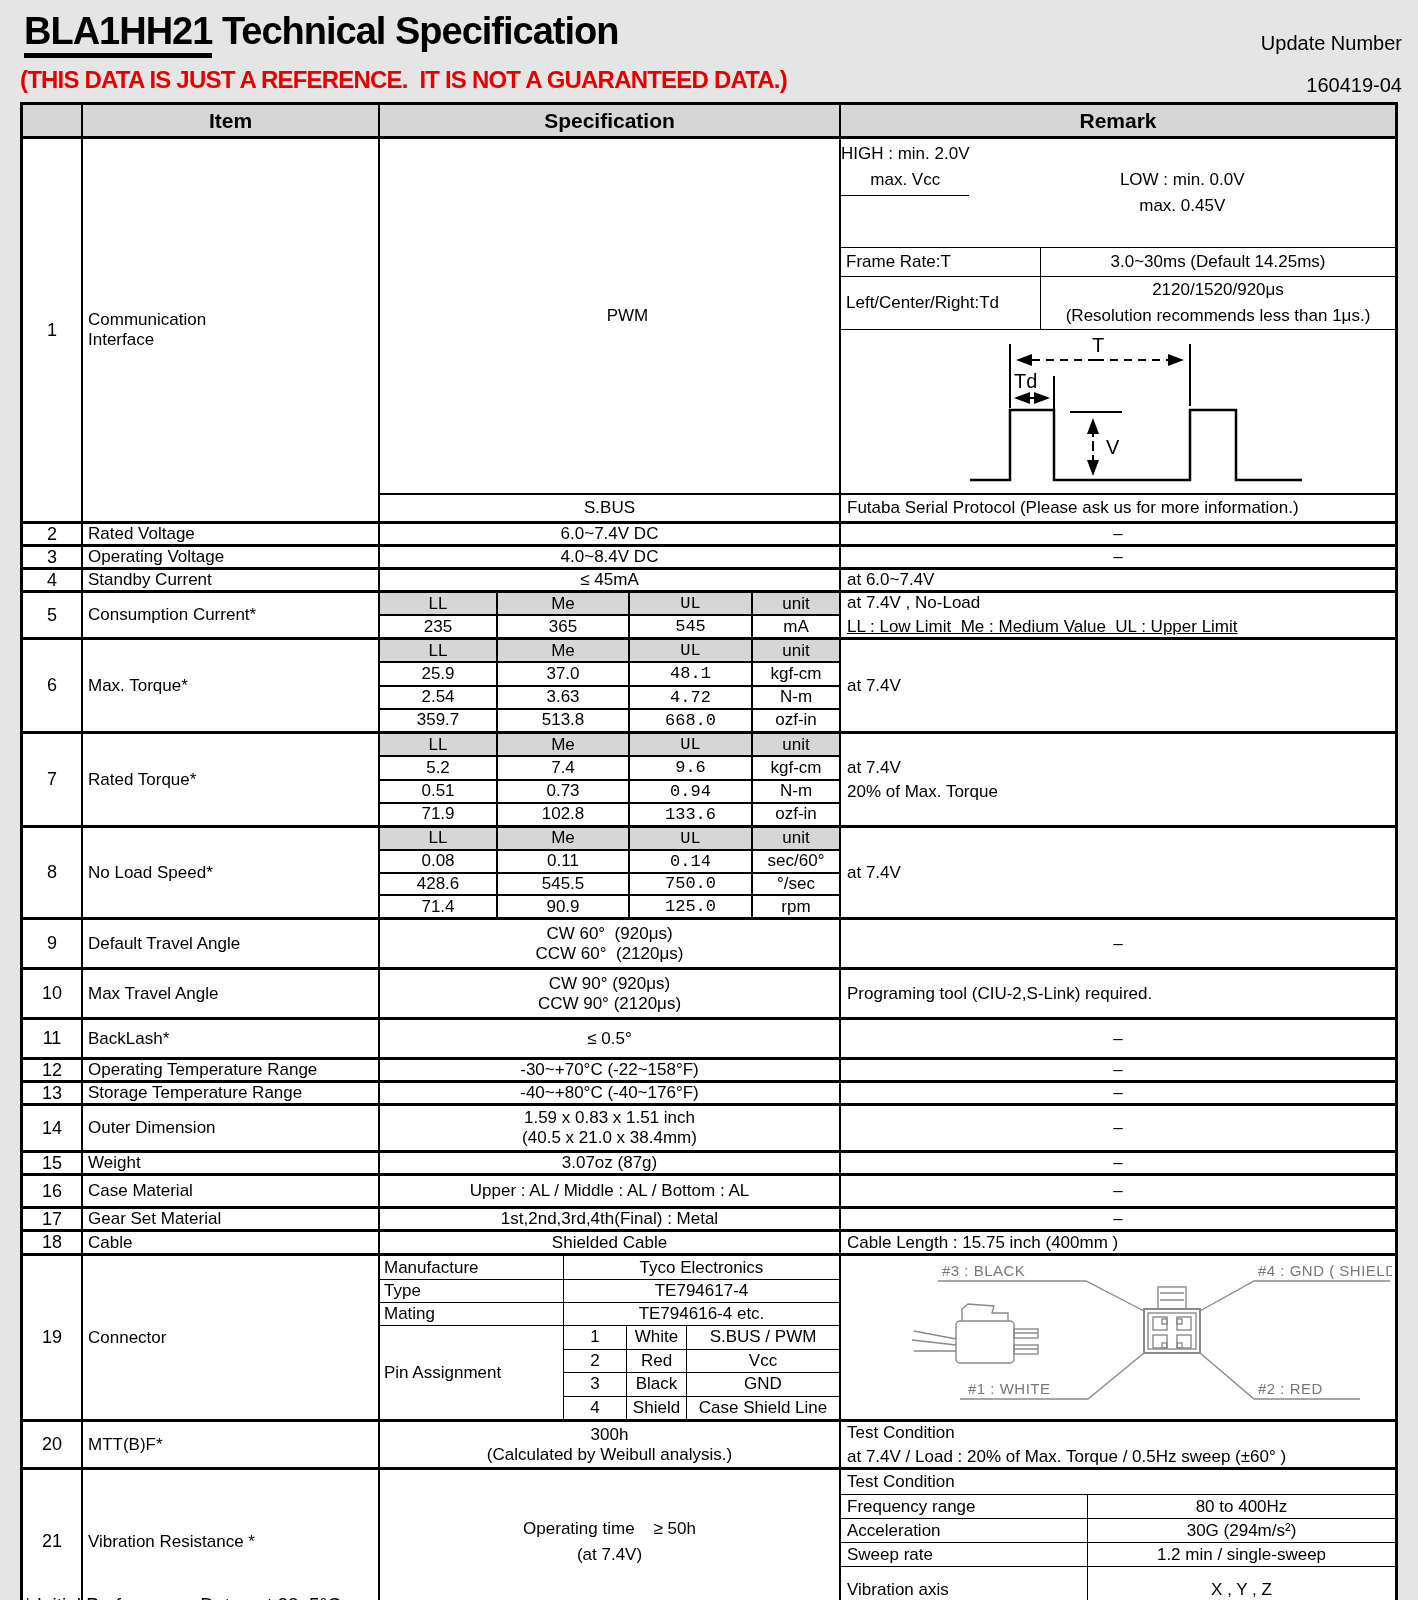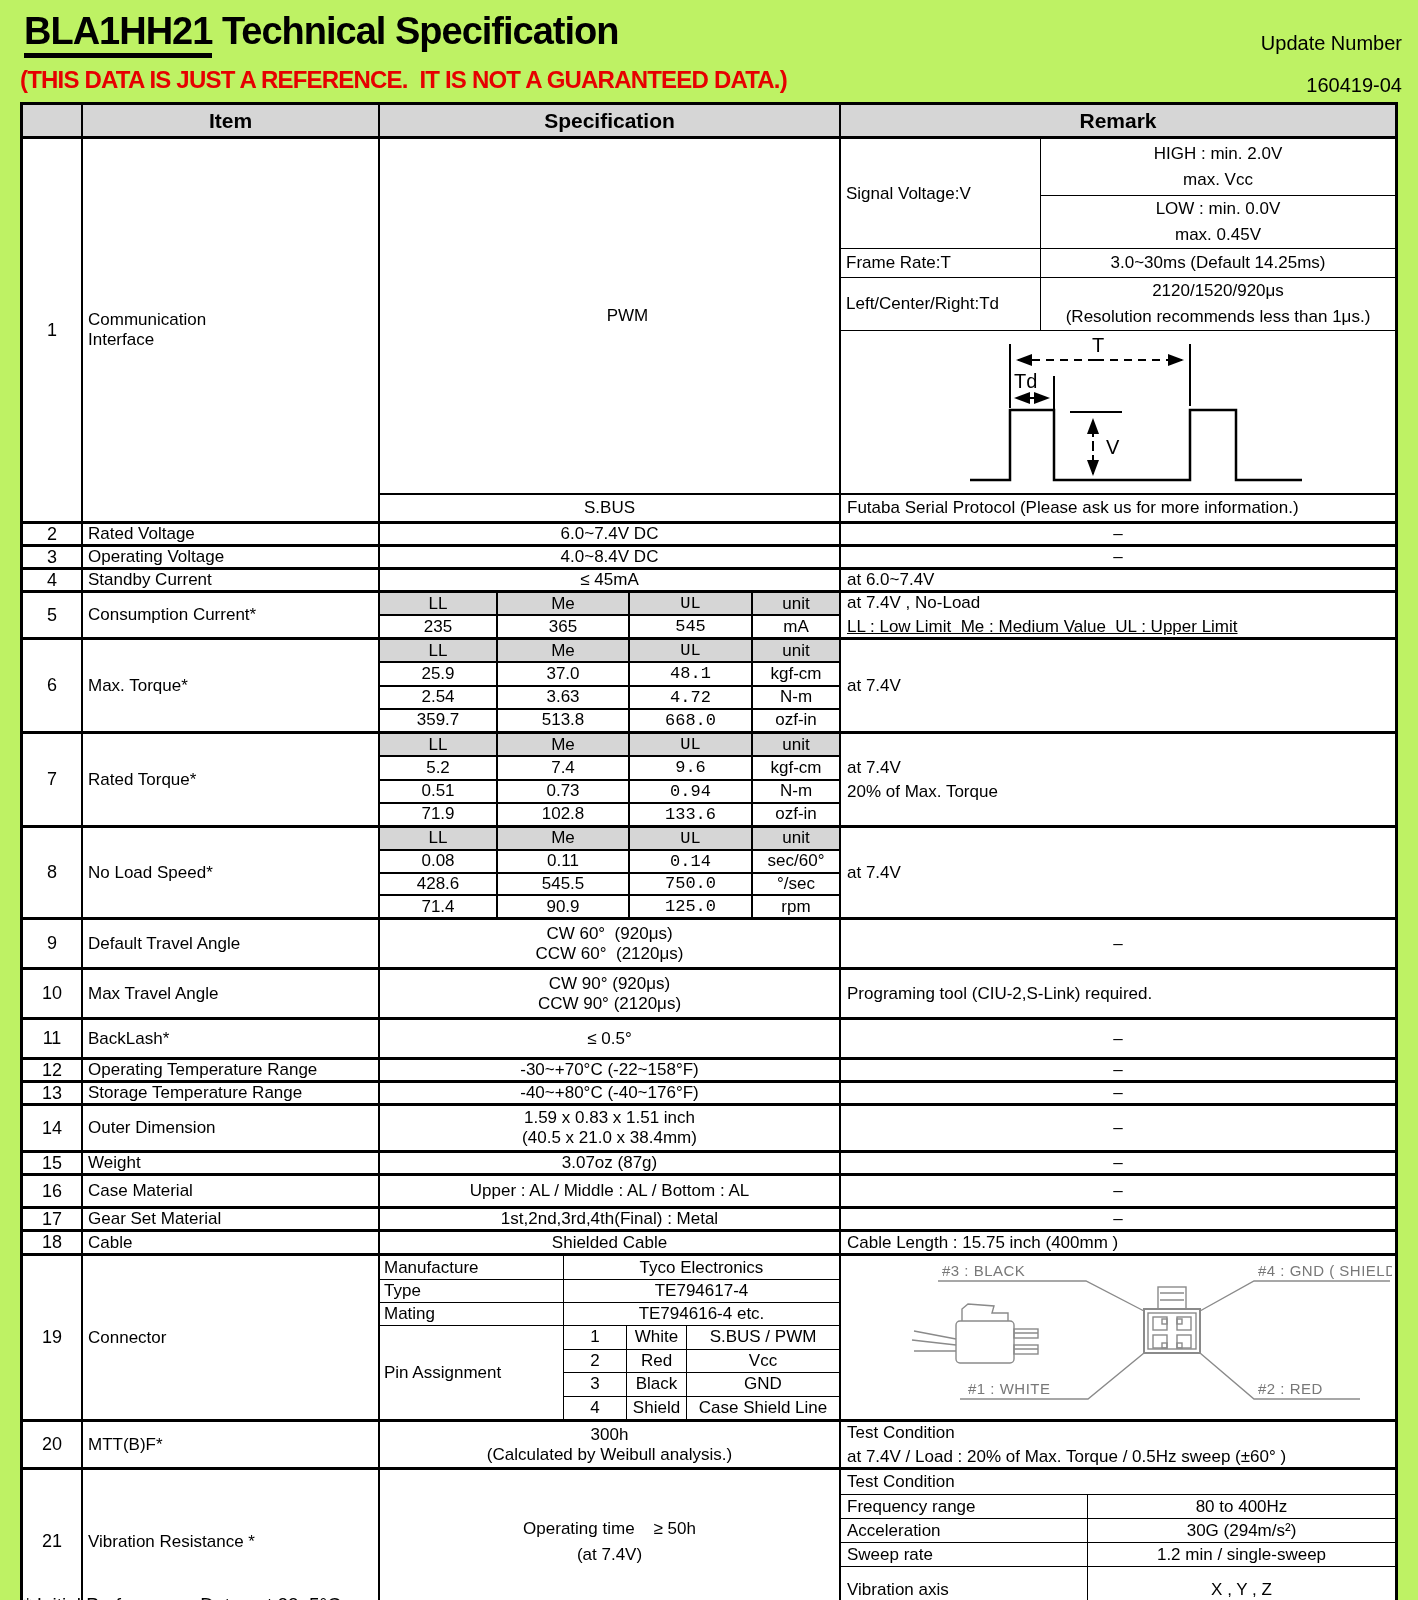--- a/index.html
+++ b/index.html
@@ -1,17 +1,17 @@
 <!DOCTYPE html>
 <html><head>
 <meta charset="utf-8">
 <style>
   html,body{margin:0;padding:0;background:#fff;}
   *{box-sizing:border-box;}
-  .page{position:relative;width:1418px;height:1600px;background:#bef264;color:#000;
+  .page{position:relative;width:1418px;height:1600px;background:#e5e5e5;color:#000;
         font-family:"Liberation Sans","DejaVu Sans",sans-serif;font-size:17px;overflow:hidden;}
   .tx{white-space:pre-wrap;}
   
   .title{position:absolute;left:24px;top:10px;font-size:38px;font-weight:bold;letter-spacing:-1px;}
   .title .model{border-bottom:5px solid #000;padding-bottom:1px;}
   .warning{position:absolute;left:20px;top:66px;font-size:24px;font-weight:bold;color:#E60000;letter-spacing:-0.8px;}
   .updlab{position:absolute;right:16px;top:32px;font-size:20px;text-align:right;}
   .updval{position:absolute;right:16px;top:74px;font-size:20px;text-align:right;}
   .footnote{position:absolute;left:24px;top:1594px;font-size:19px;}
   
@@ -38,21 +38,21 @@
   .t2{flex:0 0 132px;border-right:2px solid #000;}
   .t3{flex:0 0 123px;border-right:2px solid #000;font-family:Liberation Mono, monospace;}
   .t4{flex:1;}
   
   .r1spec{display:flex;flex-direction:column;}
   .pwmcell{flex:1;display:flex;align-items:center;justify-content:center;padding-left:36px;}
   .sbuscell{flex:0 0 28px;border-top:2px solid #000;display:flex;align-items:center;justify-content:center;}
   .r1rem{display:flex;flex-direction:column;}
   .sigrow{flex:0 0 109px;display:flex;border-bottom:1px solid #000;}
   .rlab{flex:0 0 200px;border-right:1px solid #000;display:flex;align-items:center;padding:0 5px;}
-  .sigvals{flex:1;display:flex;flex-direction:column;}
+  .sigvals{flex:1;display:flex;flex-direction:row;}
   .sighigh{height:57px;border-bottom:1px solid #000;}
   .siglow{flex:1;}
   .vcenter{display:flex;flex-direction:column;justify-content:center;text-align:center;}
   .vcenter div{line-height:26px;}
   .frrow{flex:0 0 29px;display:flex;border-bottom:1px solid #000;}
   .tdrow{flex:0 0 51px;display:flex;border-bottom:1px solid #000;}
   .rval{flex:1;display:flex;align-items:center;justify-content:center;text-align:center;}
   .waverow{flex:1;display:flex;align-items:center;justify-content:center;}
   .sbusrem{flex:0 0 28px;border-top:2px solid #000;display:flex;align-items:center;padding:0 6px;}
   
@@ -102,21 +102,20 @@
     <div class="row" style="height:385px">
       <div class="cn tx">1</div>
       <div class="ci tx">Communication
 Interface</div>
       <div class="cs r1spec">
         <div class="pwmcell tx">PWM</div>
         <div class="sbuscell tx">S.BUS</div>
       </div>
       <div class="cr r1rem">
         <div class="sigrow">
-          <div class="rlab tx">Signal Voltage:V</div>
           <div class="sigvals">
             <div class="sighigh vcenter">
               <div class="tx">HIGH : min. 2.0V</div>
               <div class="tx">max. Vcc</div>
             </div>
             <div class="siglow vcenter">
               <div class="tx">LOW : min. 0.0V</div>
               <div class="tx">max. 0.45V</div>
             </div>
           </div>

